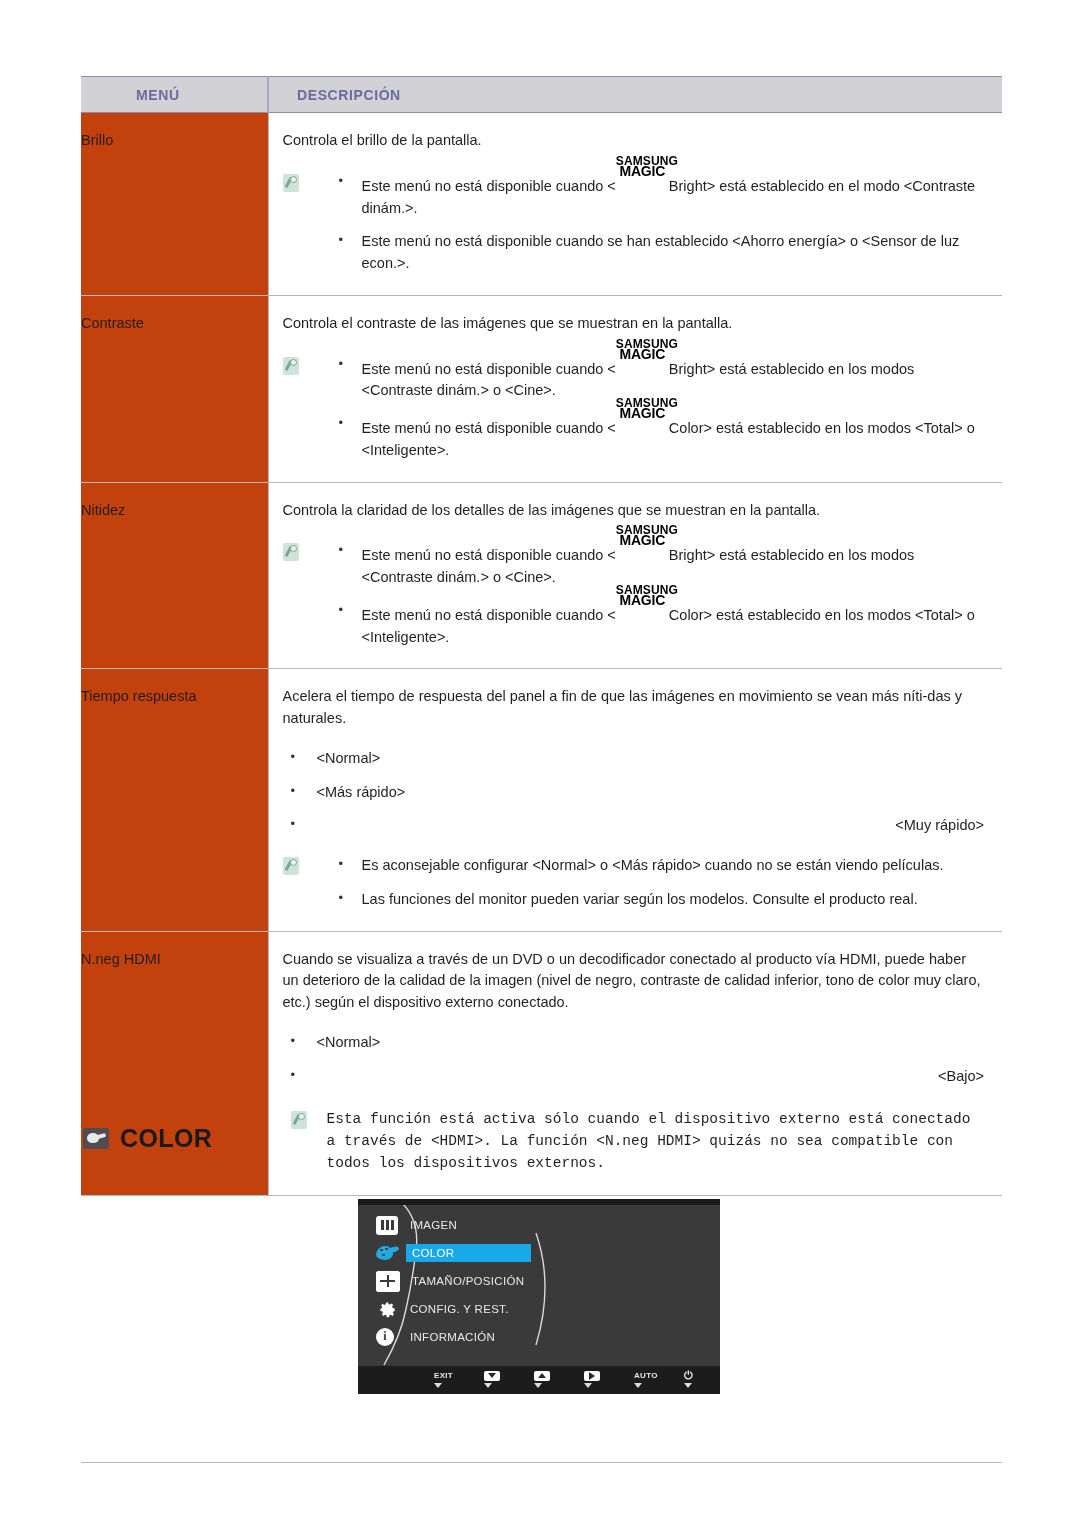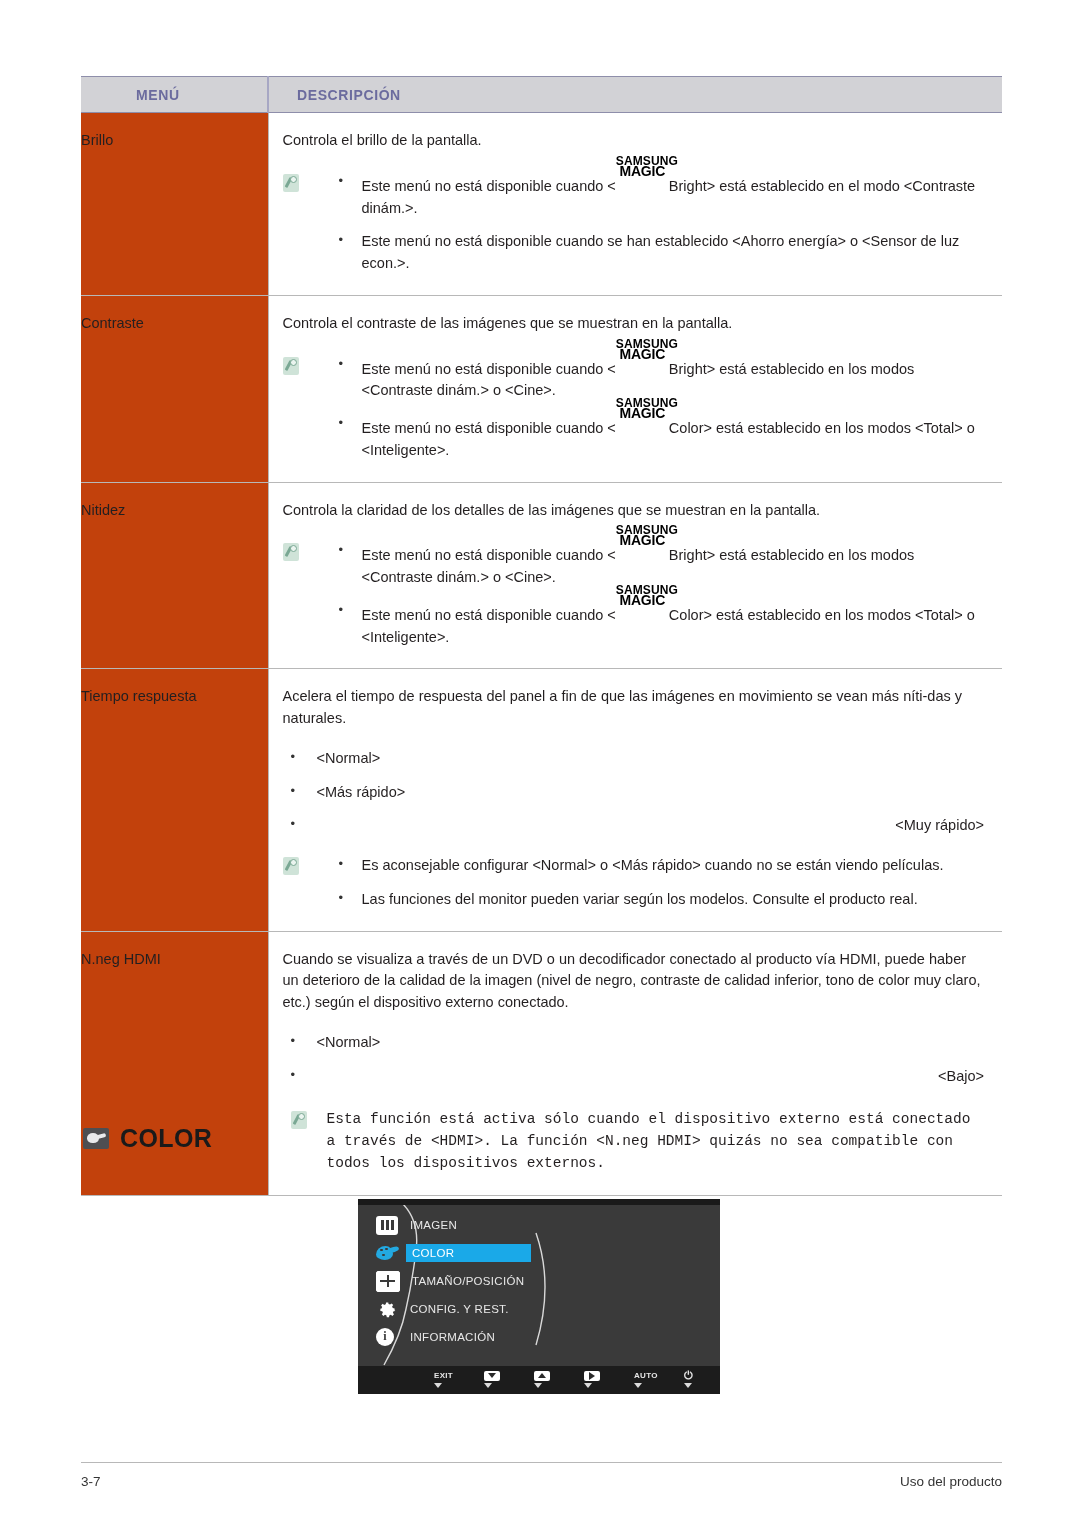--- a/index.html
+++ b/index.html
@@ -697,18 +697,14 @@
       <div class="osd-btn">
         <span class="glyph">
             <span class="pwr">⏻</span>
           </span>
         <span class="caret"></span>
       </div>
     </div>
   </div>
 
   <div class="footer-rule"></div>
-  <div class="footer">
-    <span>3-7</span>
-    <span>Uso del producto</span>
-  </div>
 
 </div>
 
 </body></html>

